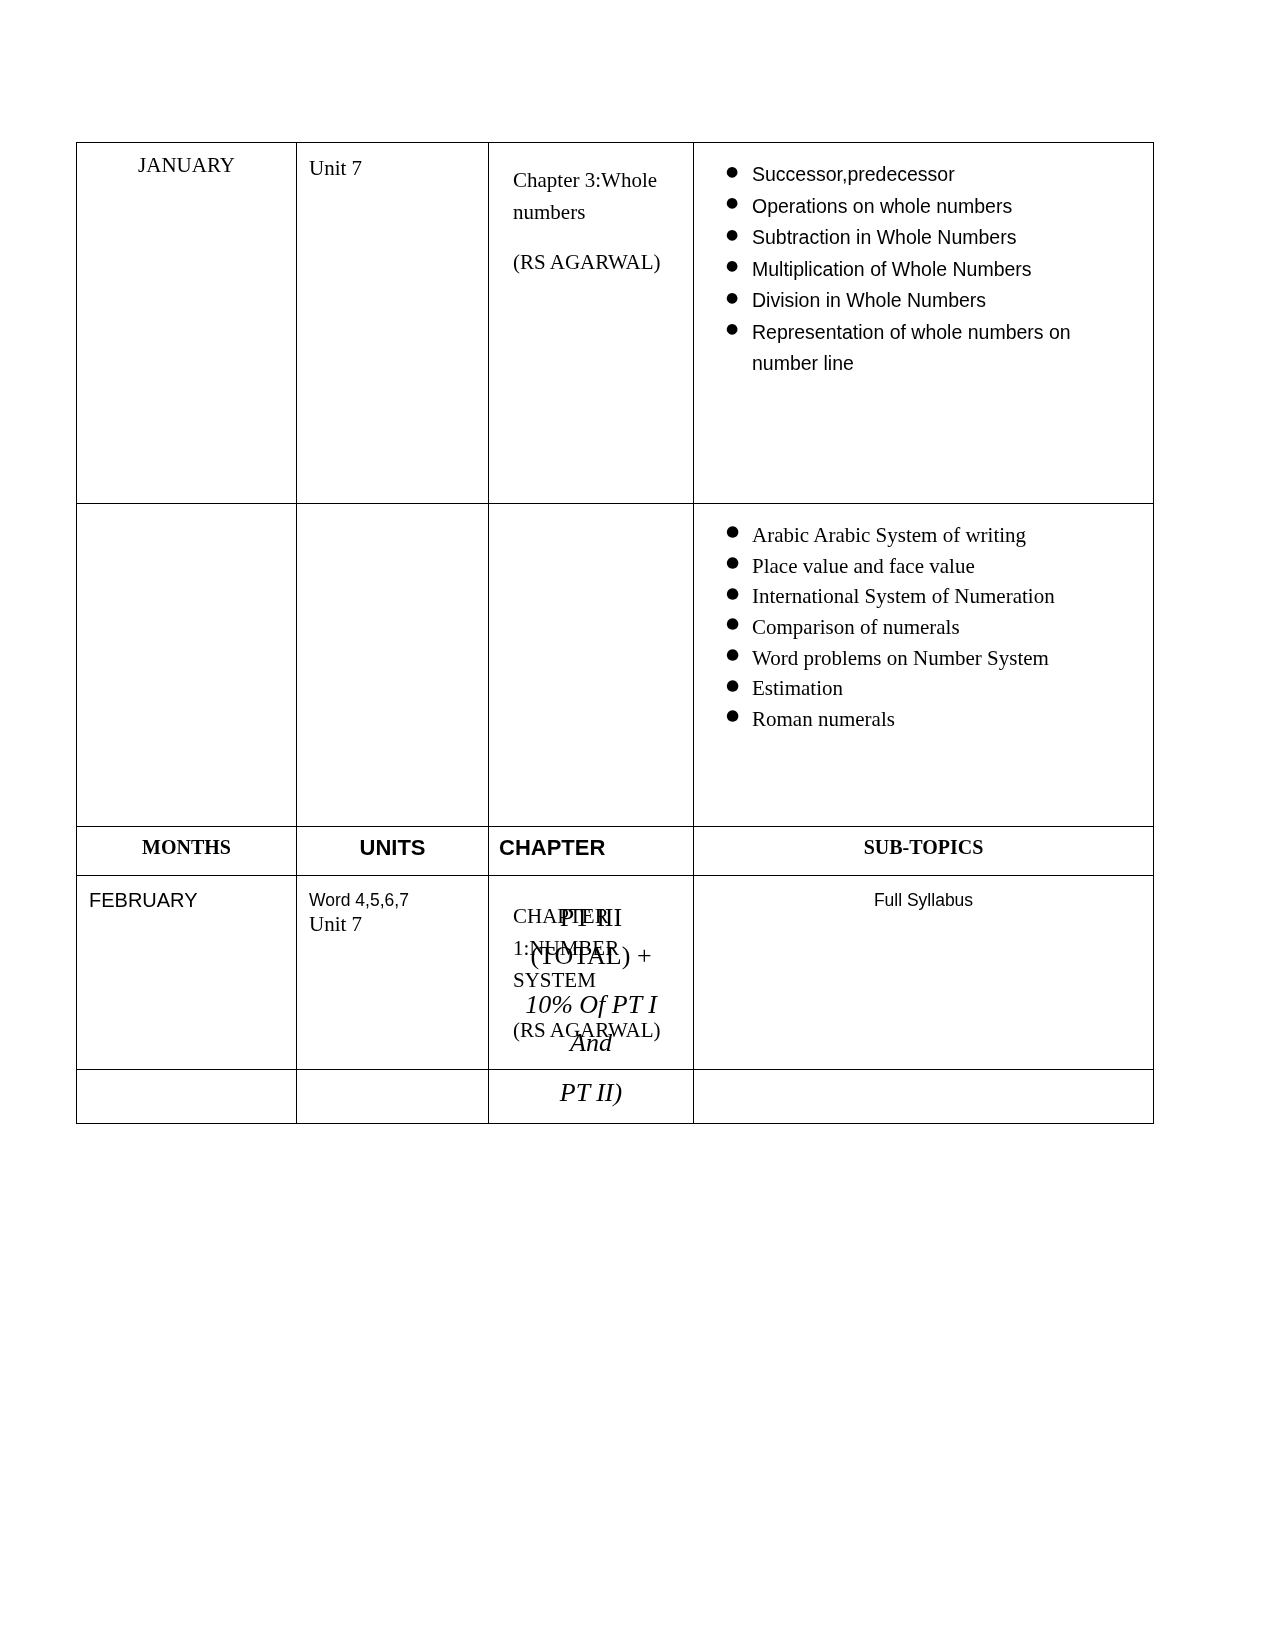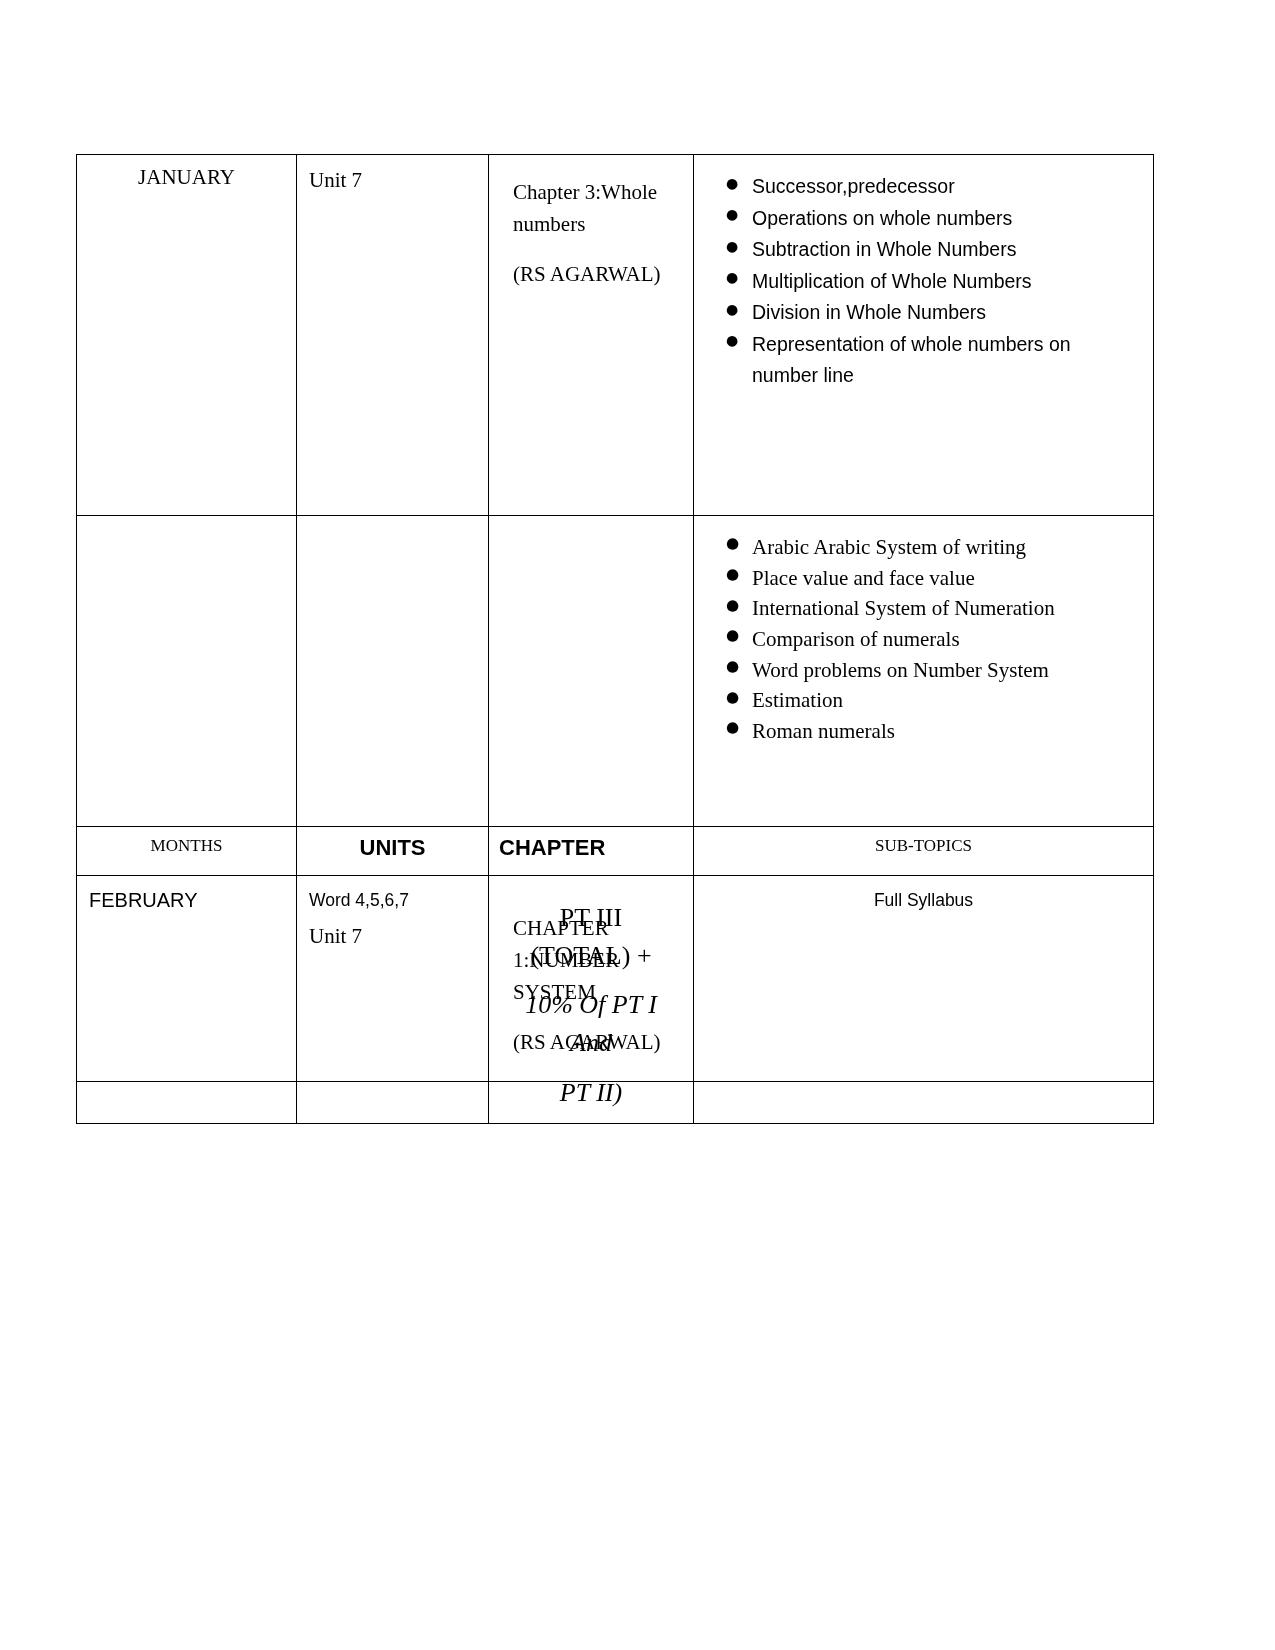--- a/index.html
+++ b/index.html
@@ -35,21 +35,21 @@
     border: 1px solid #000000;
     vertical-align: top;
     padding: 0;
     font-weight: normal;
     text-align: left;
   }
 
   
   #table-continued {
     left: 76px;
-    top: 154px;
+    top: 142px;
     width: 1077px;
   }
   .col-months   { width: 220px; }
   .col-units    { width: 192px; }
   .col-chapter  { width: 205px; }
   .col-subtopic { width: 460px; }
 
   
   .cell-pad {
     padding: 10px 10px 10px 12px;
@@ -133,22 +133,22 @@
   #table-annual {
     left: 76px;
     top: 826px;
     width: 1077px;
   }
   #table-annual td { vertical-align: top; }
 
   .hdr-cell { height: 48px; }
   .hdr-serif {
     font-family: "Liberation Serif", serif;
-    font-weight: normal;
-    font-size: 17px;
+    font-weight: bold;
+    font-size: 20px;
     text-align: center;
     padding: 9px 6px 0 6px;
   }
   .hdr-sans-center {
     font-family: "Liberation Sans", sans-serif;
     font-weight: bold;
     font-size: 22px;
     text-align: center;
     padding: 8px 6px 0 6px;
   }

